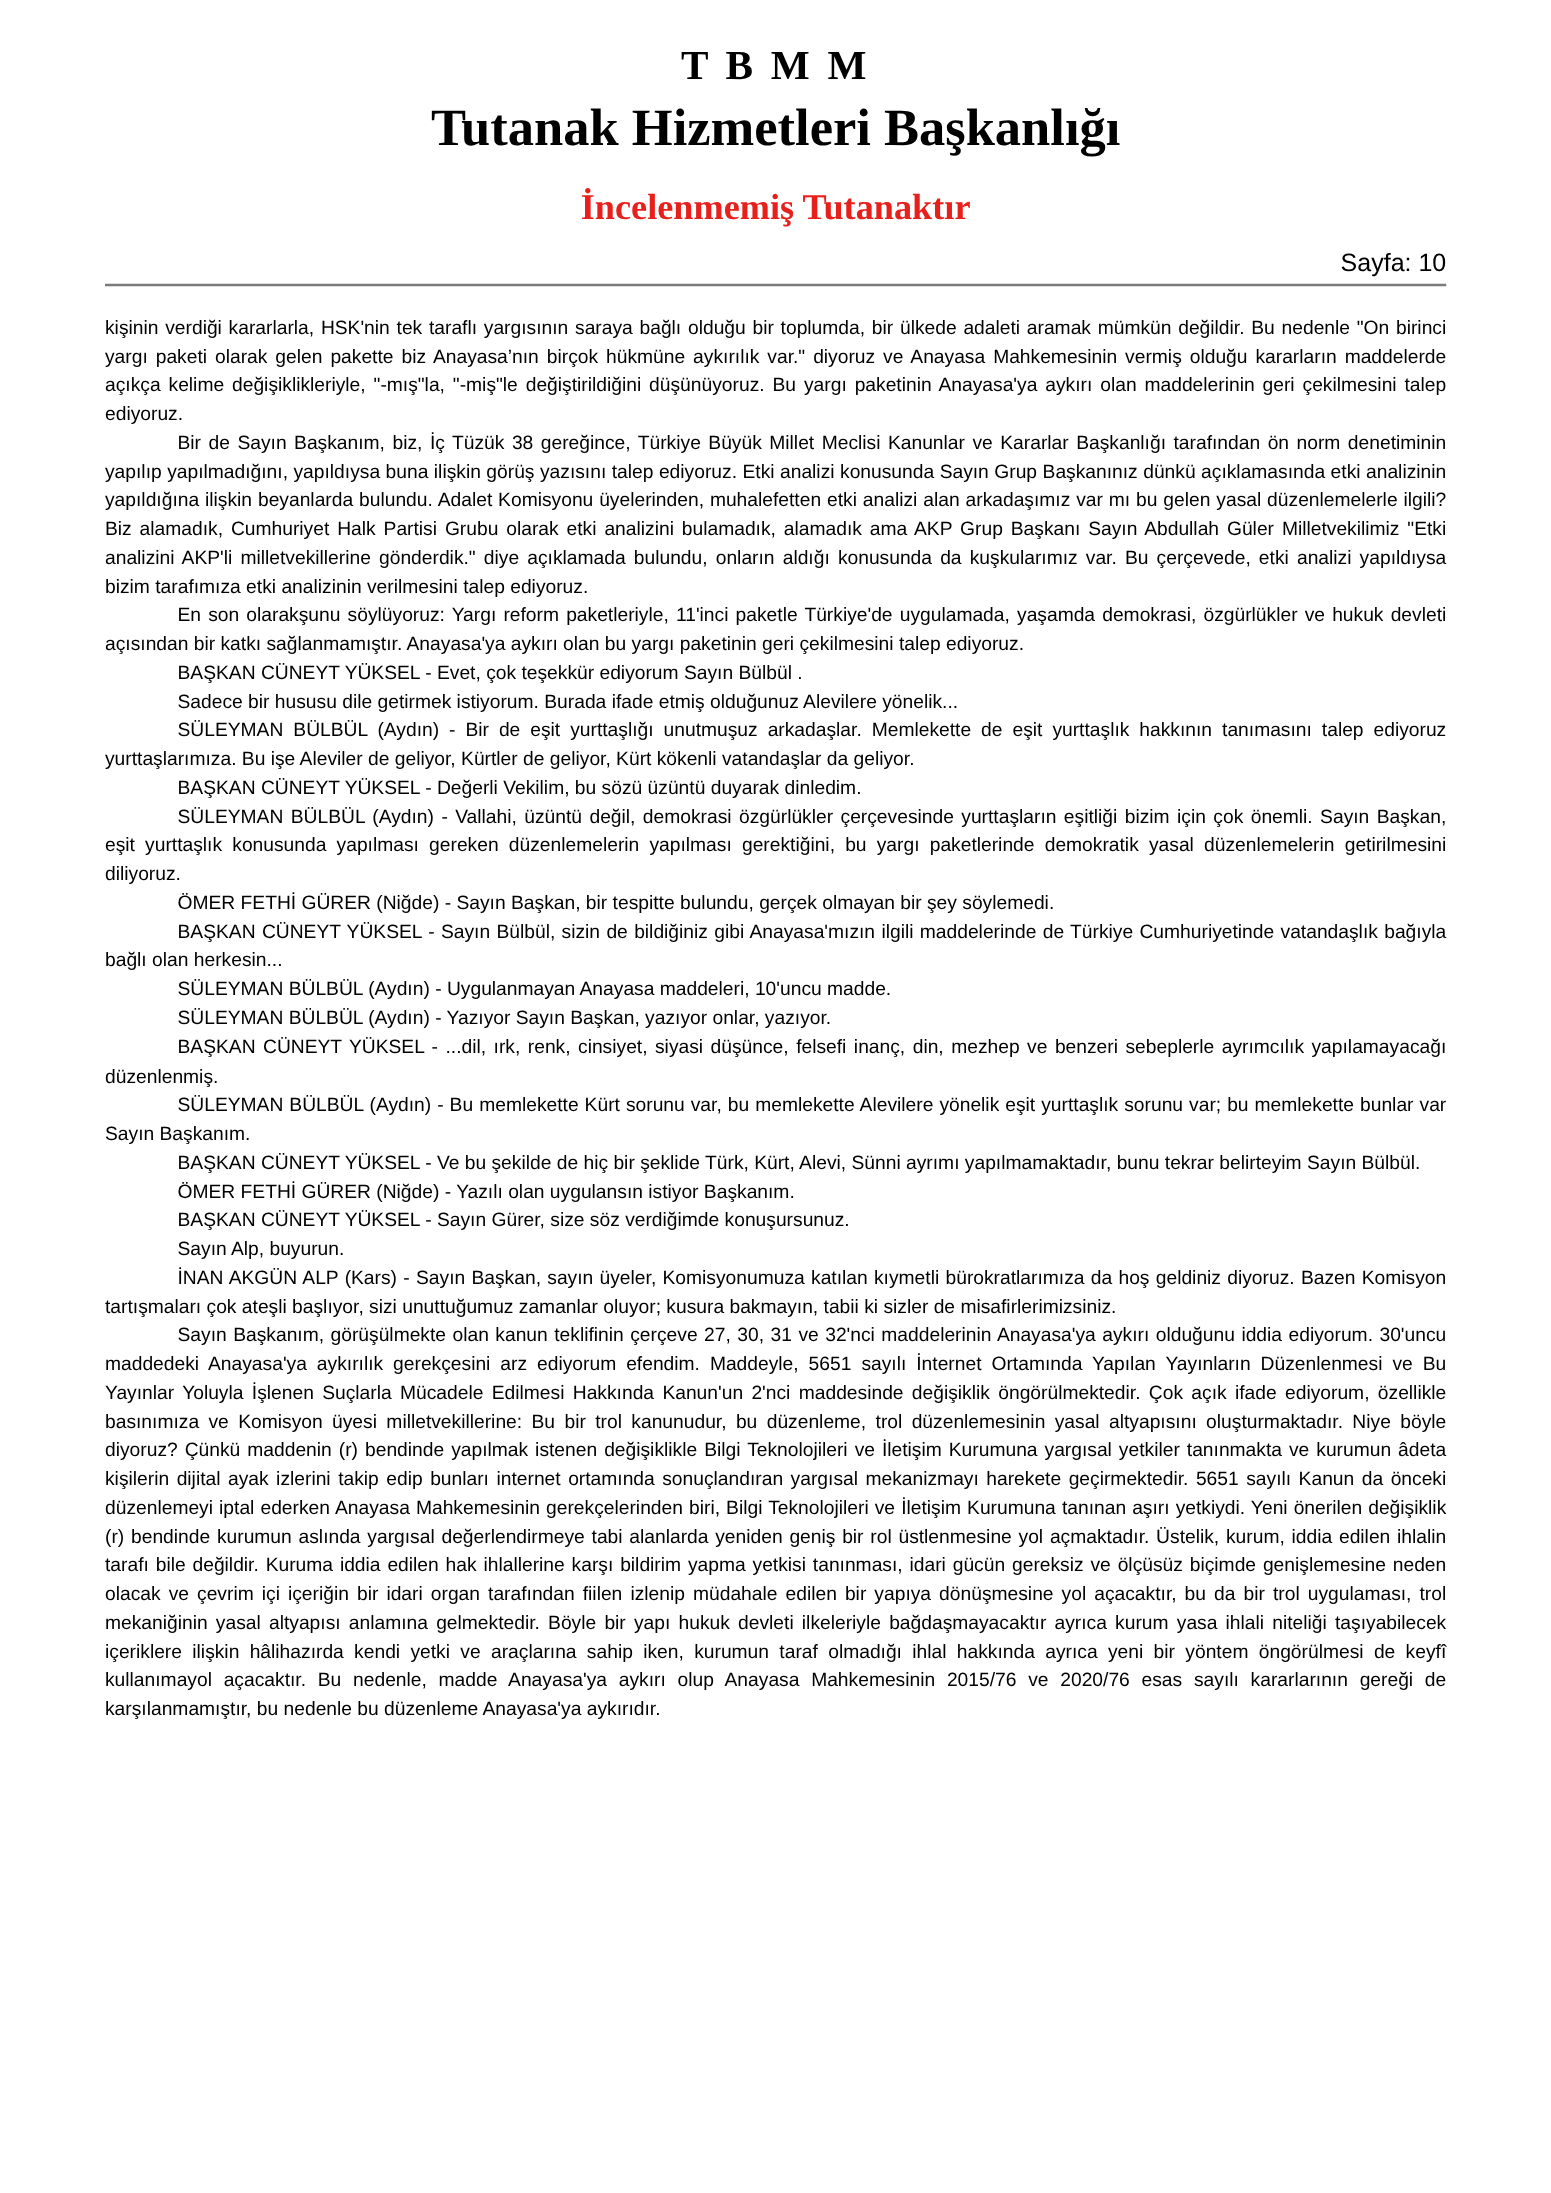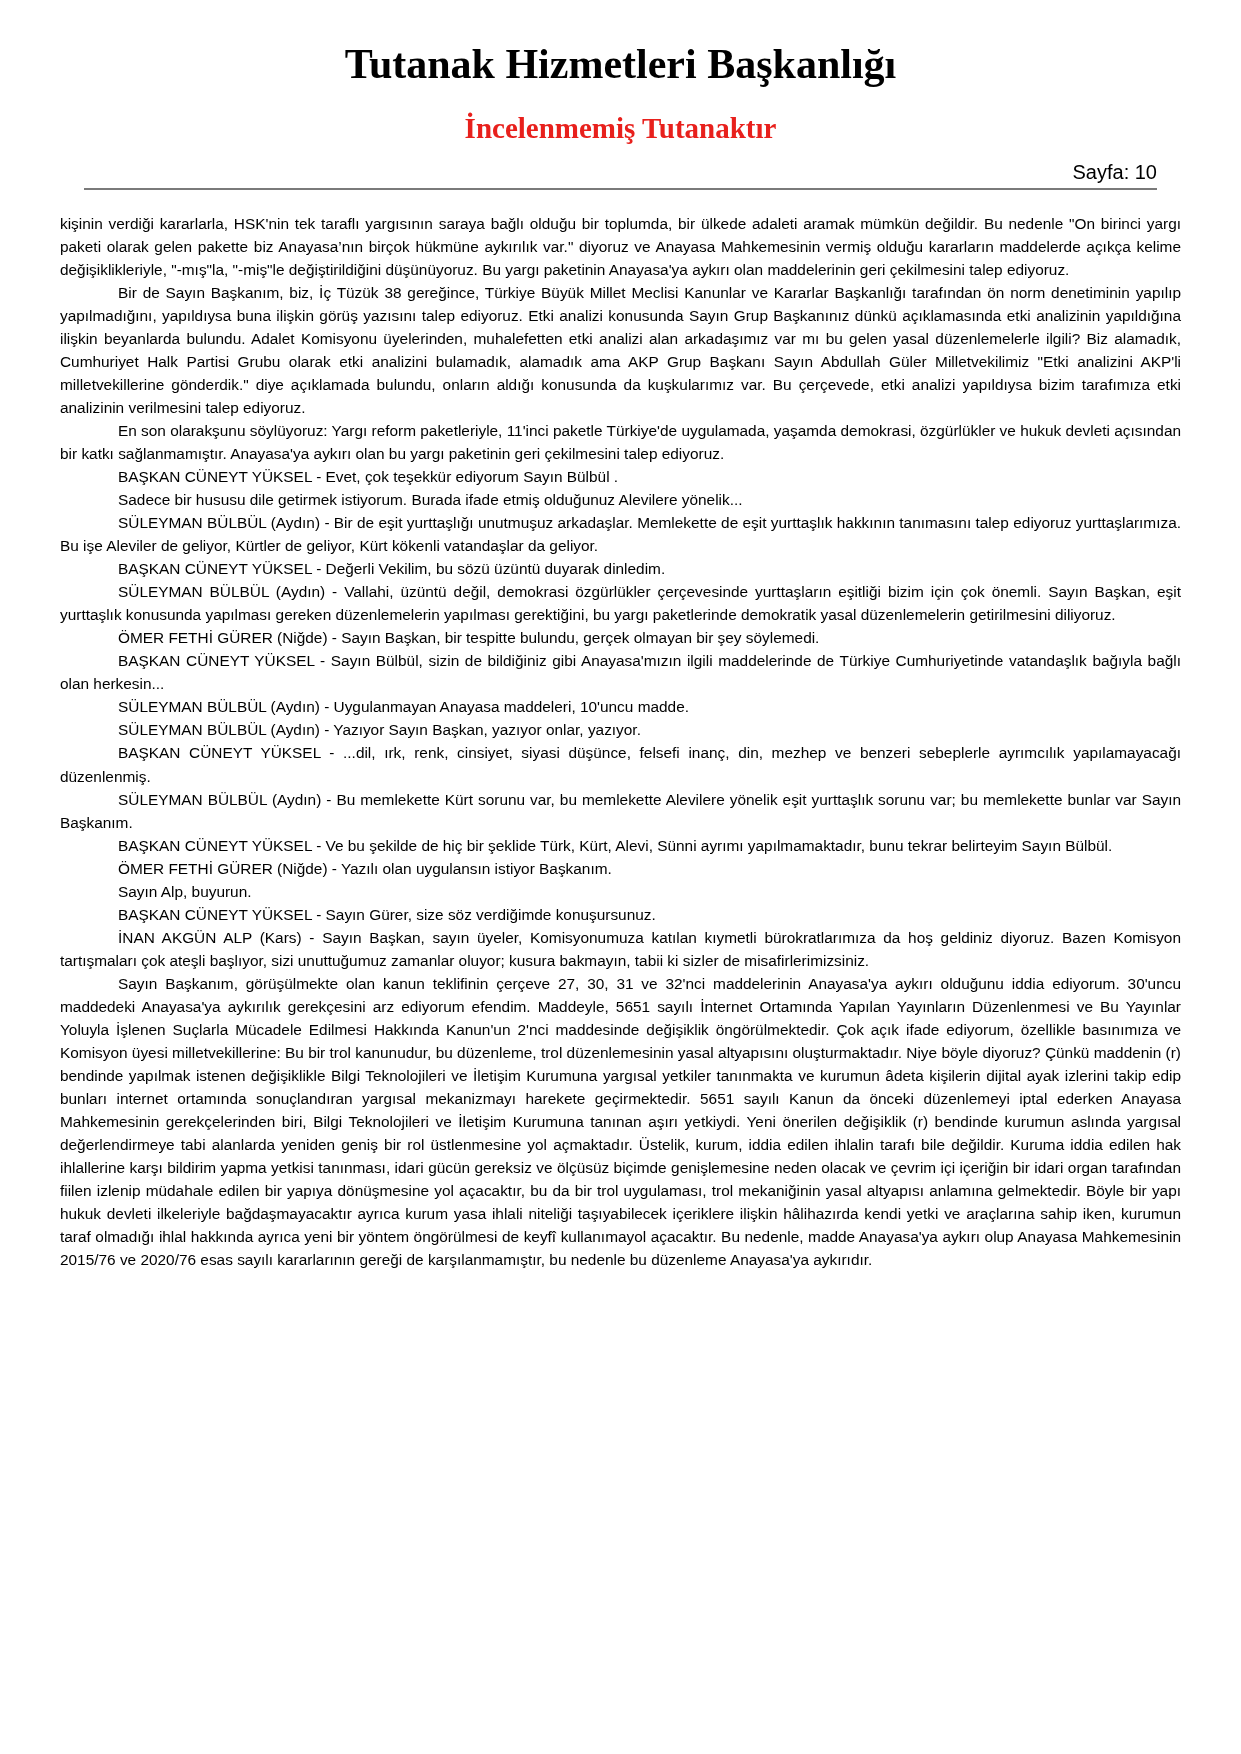--- a/index.html
+++ b/index.html
@@ -52,21 +52,21 @@
     font-family: "Liberation Sans", sans-serif;
     font-size: 20px;
     padding-bottom: 4px;
   }
   .rule {
     margin: 0 84px;
     border-top: 2px solid #7a7a7a;
     height: 0;
   }
   .body-text {
-    margin: 0 60px;
+    margin: 0 84px;
     padding-top: 22px;
     font-size: 15.4px;
     line-height: 1.495;
     text-align: justify;
     text-justify: inter-word;
     hyphens: none;
   }
   .body-text p {
     margin: 0;
     padding: 0;
@@ -75,20 +75,21 @@
   .body-text p.indent {
     text-indent: 58px;
   }
 </style>
 </head>
 <body>
 
 <div class="page">
 
   <div class="header">
+    <div class="hdr-line hdr-tbmm">T B M M</div>
     <div class="hdr-line hdr-sub">Tutanak Hizmetleri Başkanlığı</div>
     <div class="hdr-line hdr-red">İncelenmemiş Tutanaktır</div>
   </div>
 
   <div class="page-meta">Sayfa: 10</div>
   <div class="rule"></div>
 
   <div class="body-text" id="body-text">
       <p class="">kişinin verdiği kararlarla, HSK'nin tek taraflı yargısının saraya bağlı olduğu bir toplumda, bir ülkede adaleti aramak mümkün değildir. Bu nedenle "On birinci yargı paketi olarak gelen pakette biz Anayasa’nın birçok hükmüne aykırılık var." diyoruz ve Anayasa Mahkemesinin vermiş olduğu kararların maddelerde açıkça kelime değişiklikleriyle, "-mış"la, "-miş"le değiştirildiğini düşünüyoruz. Bu yargı paketinin Anayasa'ya aykırı olan maddelerinin geri çekilmesini talep ediyoruz.</p>
       <p class="indent">Bir de Sayın Başkanım, biz, İç Tüzük 38 gereğince, Türkiye Büyük Millet Meclisi Kanunlar ve Kararlar Başkanlığı tarafından ön norm denetiminin yapılıp yapılmadığını, yapıldıysa buna ilişkin görüş yazısını talep ediyoruz. Etki analizi konusunda Sayın Grup Başkanınız dünkü açıklamasında etki analizinin yapıldığına ilişkin beyanlarda bulundu. Adalet Komisyonu üyelerinden, muhalefetten etki analizi alan arkadaşımız var mı bu gelen yasal düzenlemelerle ilgili? Biz alamadık, Cumhuriyet Halk Partisi Grubu olarak etki analizini bulamadık, alamadık ama AKP Grup Başkanı Sayın Abdullah Güler Milletvekilimiz "Etki analizini AKP'li milletvekillerine gönderdik." diye açıklamada bulundu, onların aldığı konusunda da kuşkularımız var. Bu çerçevede, etki analizi yapıldıysa bizim tarafımıza etki analizinin verilmesini talep ediyoruz.</p>
@@ -99,19 +100,19 @@
       <p class="indent">BAŞKAN CÜNEYT YÜKSEL - Değerli Vekilim, bu sözü üzüntü duyarak dinledim.</p>
       <p class="indent">SÜLEYMAN BÜLBÜL (Aydın) - Vallahi, üzüntü değil, demokrasi özgürlükler çerçevesinde yurttaşların eşitliği bizim için çok önemli. Sayın Başkan, eşit yurttaşlık konusunda yapılması gereken düzenlemelerin yapılması gerektiğini, bu yargı paketlerinde demokratik yasal düzenlemelerin getirilmesini diliyoruz.</p>
       <p class="indent">ÖMER FETHİ GÜRER (Niğde) - Sayın Başkan, bir tespitte bulundu, gerçek olmayan bir şey söylemedi.</p>
       <p class="indent">BAŞKAN CÜNEYT YÜKSEL - Sayın Bülbül, sizin de bildiğiniz gibi Anayasa'mızın ilgili maddelerinde de Türkiye Cumhuriyetinde vatandaşlık bağıyla bağlı olan herkesin...</p>
       <p class="indent">SÜLEYMAN BÜLBÜL (Aydın) - Uygulanmayan Anayasa maddeleri, 10'uncu madde.</p>
       <p class="indent">SÜLEYMAN BÜLBÜL (Aydın) - Yazıyor Sayın Başkan, yazıyor onlar, yazıyor.</p>
       <p class="indent">BAŞKAN CÜNEYT YÜKSEL - ...dil, ırk, renk, cinsiyet, siyasi düşünce, felsefi inanç, din, mezhep ve benzeri sebeplerle ayrımcılık yapılamayacağı düzenlenmiş.</p>
       <p class="indent">SÜLEYMAN BÜLBÜL (Aydın) - Bu memlekette Kürt sorunu var, bu memlekette Alevilere yönelik eşit yurttaşlık sorunu var; bu memlekette bunlar var Sayın Başkanım.</p>
       <p class="indent">BAŞKAN CÜNEYT YÜKSEL - Ve bu şekilde de hiç bir şeklide Türk, Kürt, Alevi, Sünni ayrımı yapılmamaktadır, bunu tekrar belirteyim Sayın Bülbül.</p>
       <p class="indent">ÖMER FETHİ GÜRER (Niğde) - Yazılı olan uygulansın istiyor Başkanım.</p>
+      <p class="indent">BAŞKAN CÜNEYT YÜKSEL - Sayın Gürer, size söz verdiğimde konuşursunuz.</p>
       <p class="indent">Sayın Alp, buyurun.</p>
-      <p class="indent">BAŞKAN CÜNEYT YÜKSEL - Sayın Gürer, size söz verdiğimde konuşursunuz.</p>
       <p class="indent">İNAN AKGÜN ALP (Kars) - Sayın Başkan, sayın üyeler, Komisyonumuza katılan kıymetli bürokratlarımıza da hoş geldiniz diyoruz. Bazen Komisyon tartışmaları çok ateşli başlıyor, sizi unuttuğumuz zamanlar oluyor; kusura bakmayın, tabii ki sizler de misafirlerimizsiniz.</p>
       <p class="indent">Sayın Başkanım, görüşülmekte olan kanun teklifinin çerçeve 27, 30, 31 ve 32'nci maddelerinin Anayasa'ya aykırı olduğunu iddia ediyorum. 30'uncu maddedeki Anayasa'ya aykırılık gerekçesini arz ediyorum efendim. Maddeyle, 5651 sayılı İnternet Ortamında Yapılan Yayınların Düzenlenmesi ve Bu Yayınlar Yoluyla İşlenen Suçlarla Mücadele Edilmesi Hakkında Kanun'un 2'nci maddesinde değişiklik öngörülmektedir. Çok açık ifade ediyorum, özellikle basınımıza ve Komisyon üyesi milletvekillerine: Bu bir trol kanunudur, bu düzenleme, trol düzenlemesinin yasal altyapısını oluşturmaktadır. Niye böyle diyoruz? Çünkü maddenin (r) bendinde yapılmak istenen değişiklikle Bilgi Teknolojileri ve İletişim Kurumuna yargısal yetkiler tanınmakta ve kurumun âdeta kişilerin dijital ayak izlerini takip edip bunları internet ortamında sonuçlandıran yargısal mekanizmayı harekete geçirmektedir. 5651 sayılı Kanun da önceki düzenlemeyi iptal ederken Anayasa Mahkemesinin gerekçelerinden biri, Bilgi Teknolojileri ve İletişim Kurumuna tanınan aşırı yetkiydi. Yeni önerilen değişiklik (r) bendinde kurumun aslında yargısal değerlendirmeye tabi alanlarda yeniden geniş bir rol üstlenmesine yol açmaktadır. Üstelik, kurum, iddia edilen ihlalin tarafı bile değildir. Kuruma iddia edilen hak ihlallerine karşı bildirim yapma yetkisi tanınması, idari gücün gereksiz ve ölçüsüz biçimde genişlemesine neden olacak ve çevrim içi içeriğin bir idari organ tarafından fiilen izlenip müdahale edilen bir yapıya dönüşmesine yol açacaktır, bu da bir trol uygulaması, trol mekaniğinin yasal altyapısı anlamına gelmektedir. Böyle bir yapı hukuk devleti ilkeleriyle bağdaşmayacaktır ayrıca kurum yasa ihlali niteliği taşıyabilecek içeriklere ilişkin hâlihazırda kendi yetki ve araçlarına sahip iken, kurumun taraf olmadığı ihlal hakkında ayrıca yeni bir yöntem öngörülmesi de keyfî kullanımayol açacaktır. Bu nedenle, madde Anayasa'ya aykırı olup Anayasa Mahkemesinin 2015/76 ve 2020/76 esas sayılı kararlarının gereği de karşılanmamıştır, bu nedenle bu düzenleme Anayasa'ya aykırıdır.</p>
     </div>
 
 </div>
 
 </body></html>

